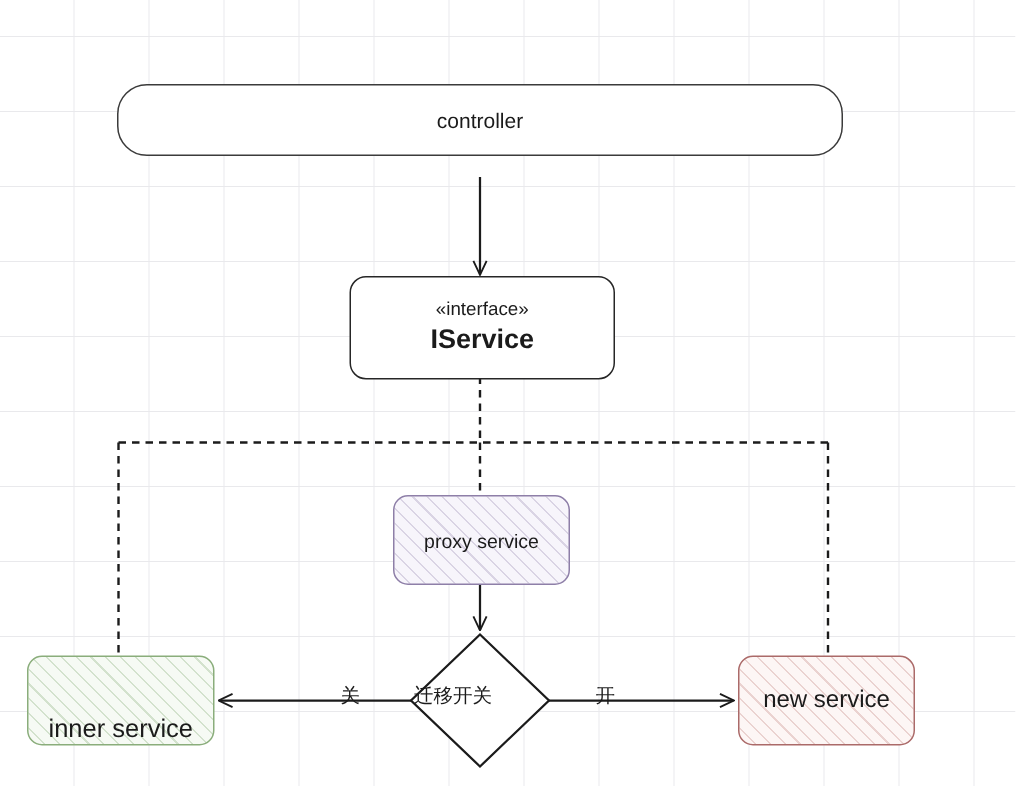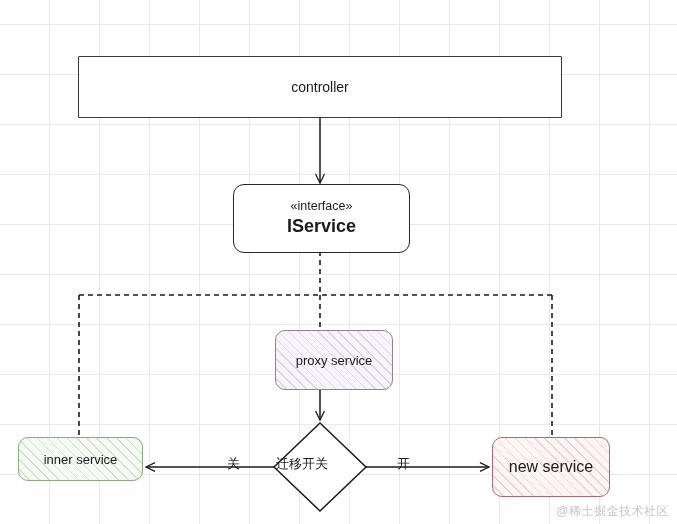--- a/index.html
+++ b/index.html
@@ -32,23 +32,23 @@
     position: absolute;
     box-sizing: border-box;
     display: flex;
     flex-direction: column;
     align-items: center;
     justify-content: center;
     text-align: center;
     color: #1b1b1b;
   }
   .node-controller {
-    left: 78px; top: 56px; width: 484px; height: 62px;
+    left: 78px; top: 56px; width: 484px; height: 48px;
     border: 1.6px solid #3b3b3b;
-    border-radius: 1px;
+    border-radius: 20px;
     background: #ffffff;
     font-size: 14px;
   }
   .node-interface {
     left: 233px; top: 184px; width: 177px; height: 69px;
     border: 1.8px solid #262626;
     border-radius: 11px;
     background: #ffffff;
     font-size: 13px;
     line-height: 1.25;
@@ -61,34 +61,34 @@
     border: 1.4px solid #8e7fa8;
     border-radius: 10px;
     font-size: 13px;
     background-color: #f7f5fb;
     background-image: repeating-linear-gradient(
         45deg,
         rgba(150,135,175,0.30) 0px,
         rgba(150,135,175,0.30) 1px,
         rgba(255,255,255,0) 1px,
         rgba(255,255,255,0) 7px);
-    margin-left: 13px;
   }
   .node-inner {
-    left: 18px; top: 437px; width: 125px; height: 44px;
+    left: 18px; top: 437px; width: 125px; height: 60px;
     border: 1.4px solid #8aad7b;
     border-radius: 10px;
-    font-size: 13px;
+    font-size: 17px;
     background-color: #f6faf4;
     background-image: repeating-linear-gradient(
         45deg,
         rgba(130,170,115,0.30) 0px,
         rgba(130,170,115,0.30) 1px,
         rgba(255,255,255,0) 1px,
         rgba(255,255,255,0) 7px);
+    justify-content: flex-end;
   }
   .node-new {
     left: 492px; top: 437px; width: 118px; height: 60px;
     border: 1.4px solid #ab6a69;
     border-radius: 10px;
     font-size: 16px;
     background-color: #fdf6f5;
     background-image: repeating-linear-gradient(
         45deg,
         rgba(185,115,110,0.27) 0px,
@@ -188,15 +188,14 @@
   <div class="node node-new">
     <span>new service</span>
   </div>
 
   <div class="diamond-label">迁移开关</div>
 
   <div class="edge-label label-off">关</div>
 
   <div class="edge-label label-on">开</div>
 
-  <div class="watermark">@稀土掘金技术社区</div>
 
 </div>
 
 </body></html>

